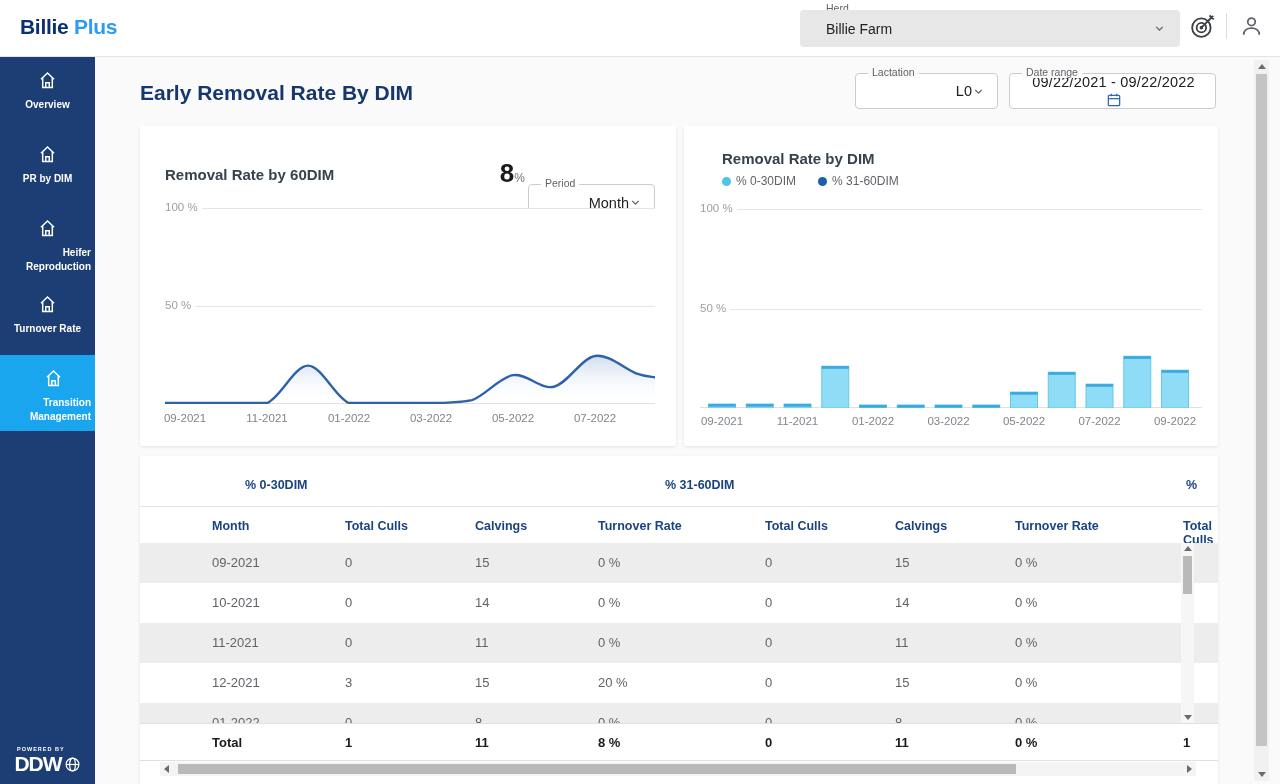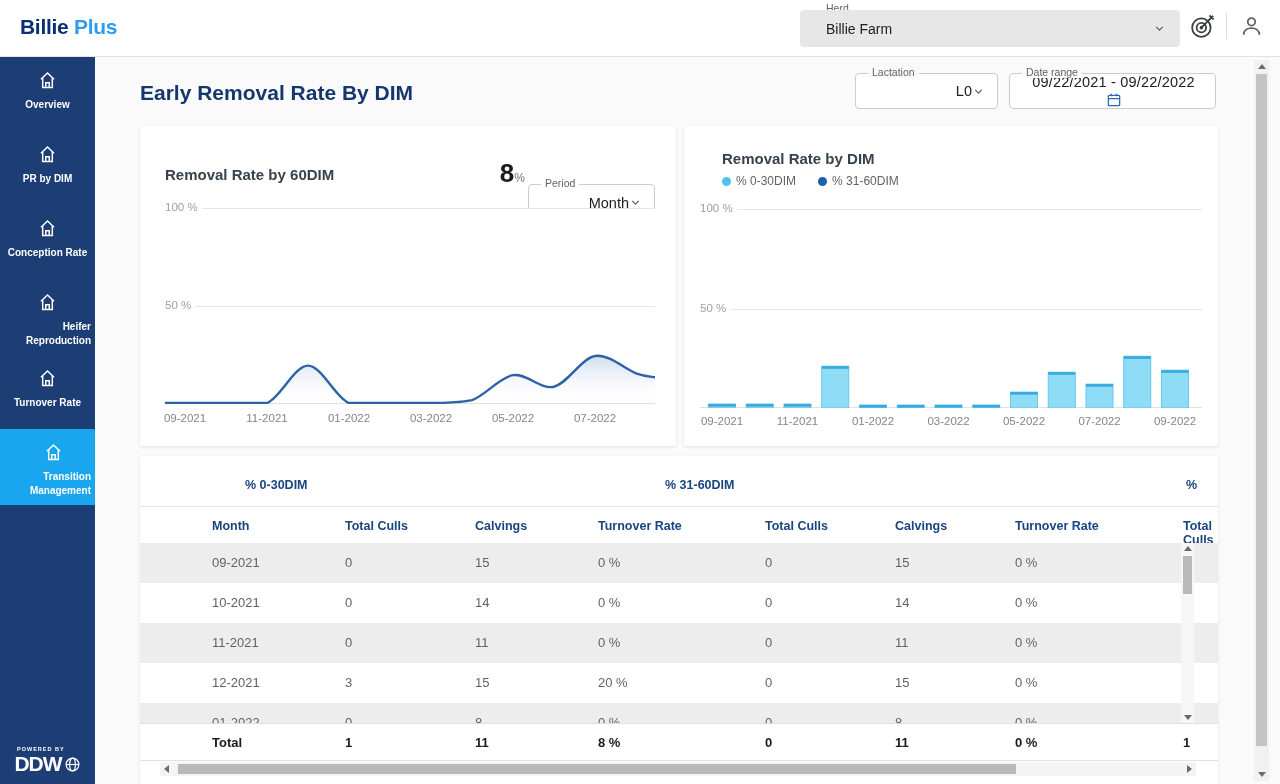--- a/index.html
+++ b/index.html
@@ -141,28 +141,20 @@
         </svg>
         <span class="lbl">Overview</span>
       </div>
       <div class="side-item">
         <svg width="21" height="21" viewBox="0 0 24 24" fill="none" stroke="#fff" stroke-width="1.7">
           <path d="M4.5 10.5 L12 3.5 L19.5 10.5"></path>
           <path d="M6.5 9 V20 H17.5 V9"></path>
           <path d="M10 20 V14.5 H14 V20"></path>
         </svg>
         <span class="lbl">PR by DIM</span>
-      </div>
-      <div class="side-item">
-        <svg width="21" height="21" viewBox="0 0 24 24" fill="none" stroke="#fff" stroke-width="1.7">
-          <path d="M4.5 10.5 L12 3.5 L19.5 10.5"></path>
-          <path d="M6.5 9 V20 H17.5 V9"></path>
-          <path d="M10 20 V14.5 H14 V20"></path>
-        </svg>
-        <span class="lbl">Conception Rate</span>
       </div>
       <div class="side-item">
         <svg width="21" height="21" viewBox="0 0 24 24" fill="none" stroke="#fff" stroke-width="1.7">
           <path d="M4.5 10.5 L12 3.5 L19.5 10.5"></path>
           <path d="M6.5 9 V20 H17.5 V9"></path>
           <path d="M10 20 V14.5 H14 V20"></path>
         </svg>
         <span class="lbl">Heifer Reproduction</span>
       </div>
       <div class="side-item">

